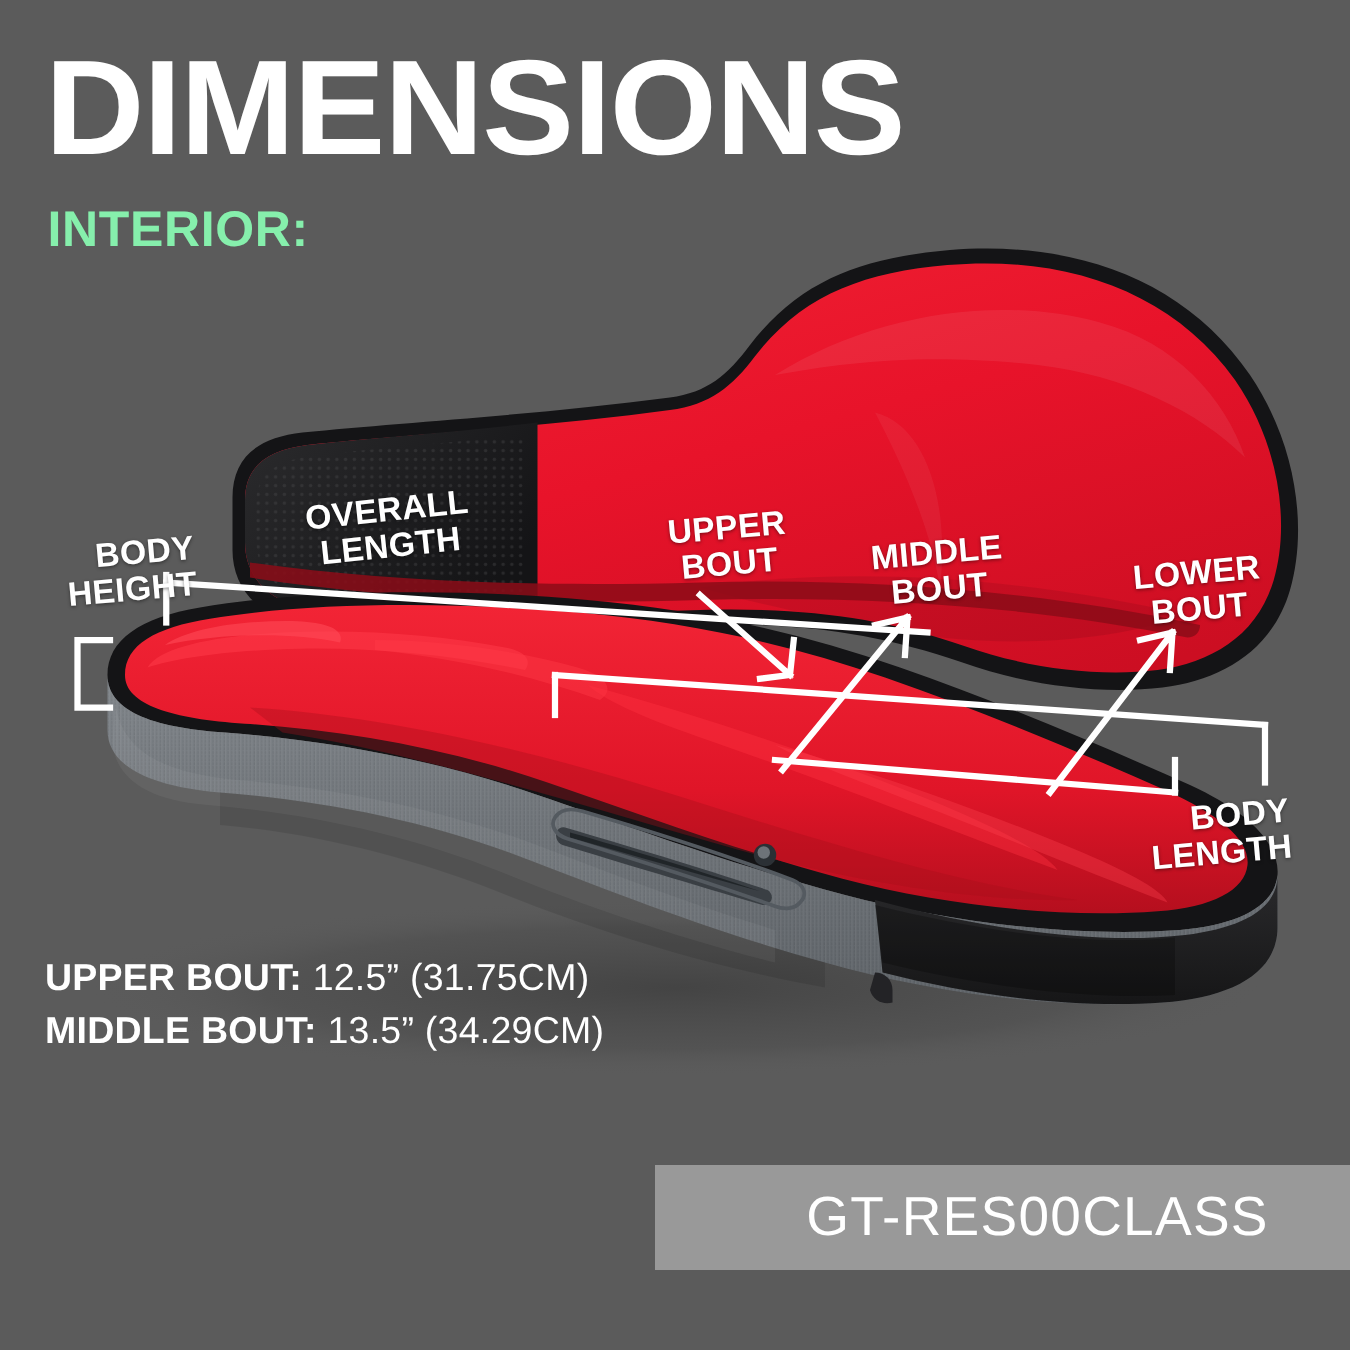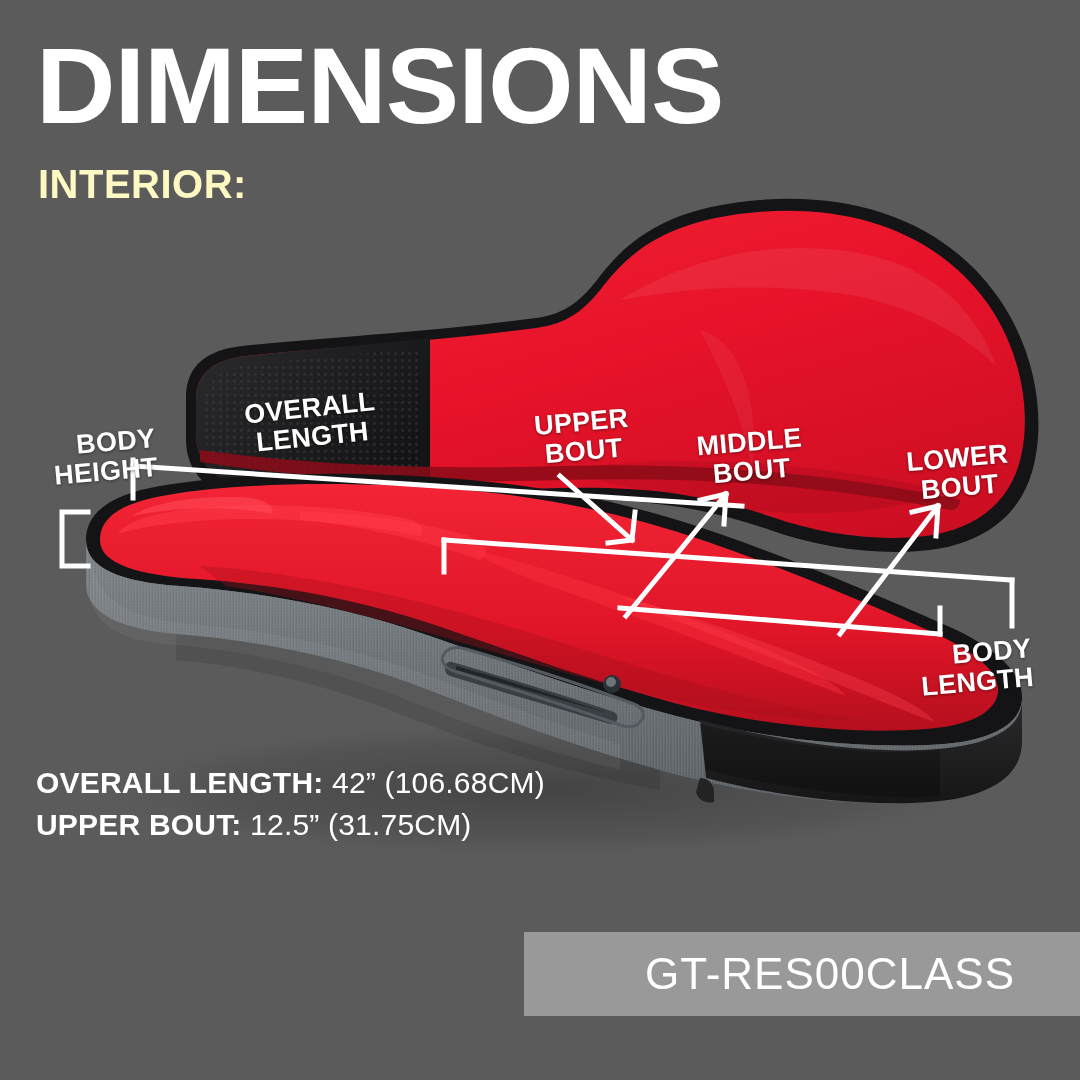--- a/index.html
+++ b/index.html
@@ -15,21 +15,21 @@
   .ttl{
     position:absolute;left:36px;top:38px;
     color:#fff;font-weight:700;
     font-size:108px;line-height:96px;
     letter-spacing:-1px;
     transform:scaleX(1.02);transform-origin:left top;
     white-space:nowrap;
   }
   .sub{
     position:absolute;left:38px;top:162px;
-    color:#fef9c3;font-weight:700;font-size:40px;line-height:44px;
+    color:#86efac;font-weight:700;font-size:40px;line-height:44px;
     letter-spacing:0.5px;white-space:nowrap;
   }
 
   
   .dims{position:absolute;left:36px;top:762px;width:520px;}
   .dimrow{
     color:#fff;white-space:nowrap;
     font-size:30px;line-height:41.5px;letter-spacing:.2px;
   }
   .dimrow .lbl{font-weight:700;}
@@ -300,26 +300,26 @@
     <div>LOWER</div>
     <div>BOUT</div>
   </div>
   <div class="co" id="co-bodylength">
     <div>BODY</div>
     <div>LENGTH</div>
   </div>
 
   <div class="dims">
     <div class="dimrow">
-      <span class="lbl">OVERALL LENGTH:</span>
-      <span class="val">42” (106.68CM)</span>
-    </div>
-    <div class="dimrow">
       <span class="lbl">UPPER BOUT:</span>
       <span class="val">12.5” (31.75CM)</span>
     </div>
+    <div class="dimrow">
+      <span class="lbl">MIDDLE BOUT:</span>
+      <span class="val">13.5” (34.29CM)</span>
+    </div>
   </div>
 
   <div class="badge">
     <span>GT-RES00CLASS</span>
   </div>
 
 </div>
 
 </body></html>

